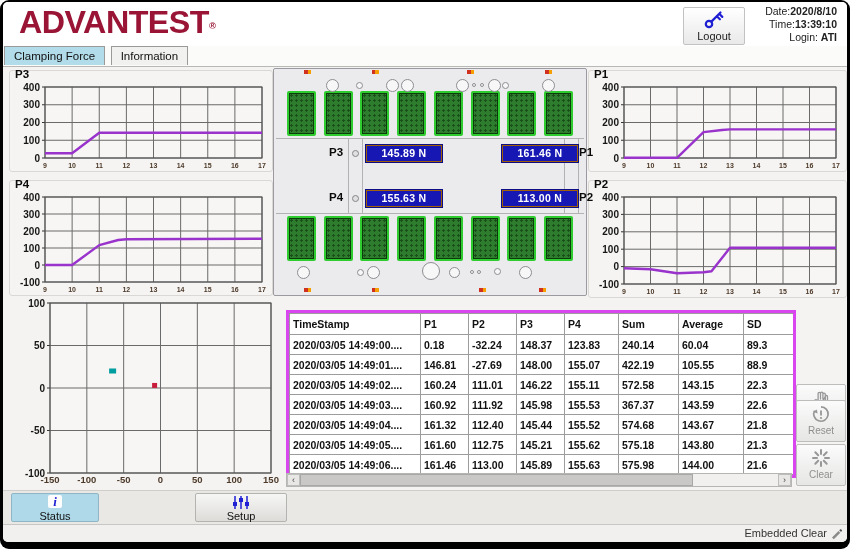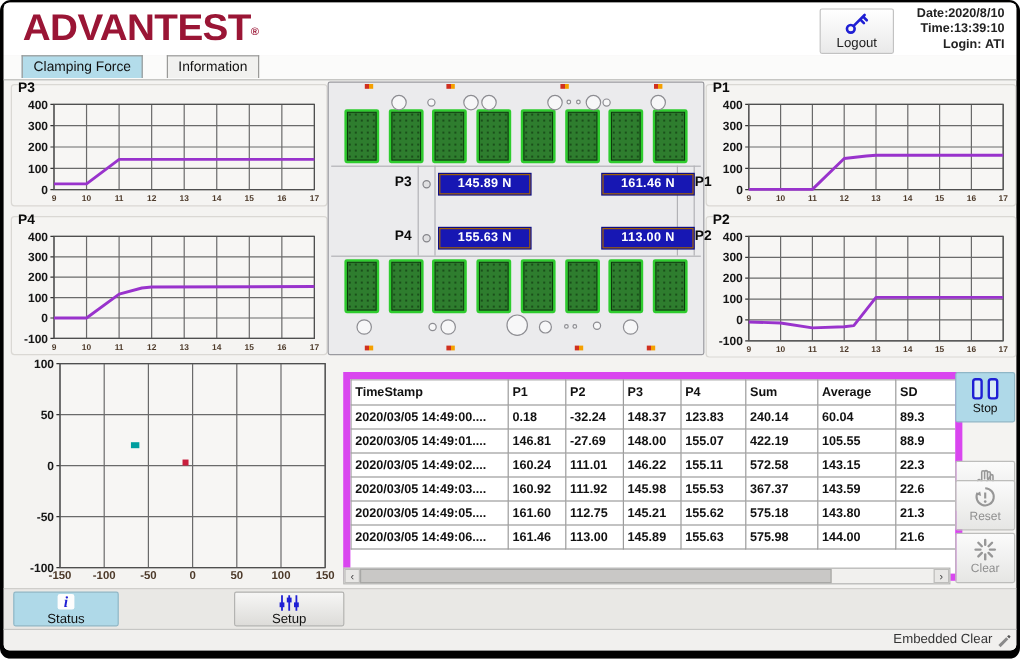--- a/index.html
+++ b/index.html
@@ -7,25 +7,25 @@
   #app{position:absolute;left:3px;top:2px;right:3px;bottom:7px;background:#f4f3f1;border-radius:5px;overflow:hidden;}
 
   
   .header{position:absolute;top:0;left:0;right:0;height:44px;background:#fff;}
   .logo{position:absolute;left:16px;top:3px;font-size:31px;font-weight:800;letter-spacing:-.5px;color:#9A1535;transform:scaleX(1.04);transform-origin:left;white-space:nowrap;}
   .logo sup{font-size:9px;font-weight:700;vertical-align:4px;}
   .logout-btn{position:absolute;left:680px;top:5px;width:60px;height:36px;background:linear-gradient(#ffffff,#e9e9e9);border:1px solid #c2c2c2;border-radius:2px;text-align:center;font-size:11px;color:#222;cursor:pointer;}
   .logout-btn svg{display:block;margin:2px auto 0;}
   .session{position:absolute;right:10px;top:3px;font-size:10.5px;color:#222;text-align:right;line-height:13px;}
   .session b{font-weight:bold;}
-  .session .lbl{font-weight:bold;}
+  .session .lbl{font-weight:normal;}
 
   
   .tabstrip{position:absolute;top:44px;left:0;right:0;height:20px;background:#fbfbfa;border-bottom:1px solid #b8b8b6;}
-  .tab{display:inline-block;height:15px;line-height:15px;padding:2px 9px 1px;border:1px solid #9a9a98;border-bottom:none;font-size:11.5px;color:#111;background:#f1f1ef;margin-left:15px;vertical-align:bottom;cursor:pointer;}
+  .tab{display:inline-block;height:15px;line-height:15px;padding:2px 9px 1px;border:1px solid #9a9a98;border-bottom:none;font-size:11.5px;color:#111;background:#f1f1ef;margin-left:1px;vertical-align:bottom;cursor:pointer;}
   .tab.active{background:#B3DCEA;position:relative;z-index:2;}
 
   
   .panel{position:absolute;}
   .chart-panel{border:1px solid #dad8d4;border-radius:3px;background:#f5f4f2;}
   .gbox-title{position:absolute;top:-3px;left:3px;font-size:11.5px;font-weight:bold;color:#0a0a0a;padding:0 2px;}
   .chart-canvas{position:absolute;left:1px;right:1px;top:11px;bottom:0;}
   svg text{font-family:"Liberation Sans",sans-serif;}
 
   
@@ -36,21 +36,21 @@
   .sch-mark{position:absolute;width:7px;height:4px;background:linear-gradient(90deg,#d03020 50%,#f5a000 50%);}
   .socket-row{position:absolute;left:0;right:0;height:50px;}
   .socket{position:absolute;top:0;width:29px;height:45px;box-sizing:border-box;border:2px solid #2ECC2E;border-radius:2px;background-color:#2e7d2e;background-image:radial-gradient(#1a4f1a 1px,rgba(0,0,0,0) 1.3px);background-size:5px 5px;box-shadow:inset 0 0 0 1px #0c3b0c;}
   .sch-label{position:absolute;font-size:11.5px;font-weight:bold;color:#0a0a0a;}
   .value-box{position:absolute;width:74px;height:15px;line-height:15px;background:#1717B3;border:1px solid #a16207;box-shadow:0 0 0 1px #0d0d85;color:#fff;font-size:10.5px;font-weight:bold;text-align:center;letter-spacing:.3px;}
   .screw{position:absolute;width:7px;height:7px;border:1px solid #85858a;border-radius:50%;background:#e0e0e2;box-sizing:border-box;}
 
   
   .tableblock{left:283px;top:294px;width:508px;height:193px;}
   .tbl-title{font-size:11px;font-weight:bold;color:#0a0a0a;height:14px;white-space:nowrap;}
-  .tbl-wrap{position:absolute;top:14px;left:0;width:504px;height:162px;overflow:hidden;border:6px solid #d946ef;background:#fff;}
+  .tbl-wrap{position:absolute;top:14px;left:0;width:504px;height:162px;overflow:hidden;border:3px solid #d946ef;background:#fff;}
   table.data{border-collapse:collapse;table-layout:fixed;width:524px;font-size:10.5px;font-weight:bold;color:#111;}
   table.data th,table.data td{border:1px solid #9c9c9c;padding:1px 3px;text-align:left;white-space:nowrap;overflow:hidden;}
   table.data th{height:18px;background:#fff;}
   table.data td{height:17px;}
   .hscroll{position:absolute;left:0;top:177px;width:506px;height:14px;background:#f1f0ee;border:1px solid #b5b5b3;box-sizing:border-box;}
   .hs-arrow{position:absolute;top:0;width:13px;height:12px;background:#e8e7e5;border:1px solid #bdbdbb;box-sizing:border-box;font-size:9px;line-height:10px;text-align:center;color:#444;cursor:pointer;}
   .hs-thumb{position:absolute;left:13px;top:0;width:78%;height:12px;background:#c9c8c6;border:1px solid #a8a8a6;box-sizing:border-box;cursor:grab;}
 
   
   .side-btn{position:absolute;left:793px;width:50px;height:42px;background:linear-gradient(#fbfbfb,#e6e6e4);border:1px solid #bdbdbb;border-radius:2px;text-align:center;box-sizing:border-box;cursor:pointer;}
@@ -440,20 +440,30 @@
                 <td>2020/03/05 14:49:03....</td>
                 <td>160.92</td>
                 <td>111.92</td>
                 <td>145.98</td>
                 <td>155.53</td>
                 <td>367.37</td>
                 <td>143.59</td>
                 <td>22.6</td>
               </tr>
               <tr>
+                <td>2020/03/05 14:49:04....</td>
+                <td>161.32</td>
+                <td>112.40</td>
+                <td>145.44</td>
+                <td>155.52</td>
+                <td>574.68</td>
+                <td>143.67</td>
+                <td>21.8</td>
+              </tr>
+              <tr>
                 <td>2020/03/05 14:49:05....</td>
                 <td>161.60</td>
                 <td>112.75</td>
                 <td>145.21</td>
                 <td>155.62</td>
                 <td>575.18</td>
                 <td>143.80</td>
                 <td>21.3</td>
               </tr>
               <tr>
@@ -469,24 +479,20 @@
             </tbody>
       </table>
     </div>
     <div class="hscroll">
       <div class="hs-arrow" style="left:0;">‹</div>
       <div class="hs-thumb"></div>
       <div class="hs-arrow" style="right:0;">›</div>
     </div>
   </div>
 
-  <div class="side-btn active" style="top:308px;">
-    <div class="pause-icon"><span></span><span></span></div>
-    <div class="lab">Stop</div>
-  </div>
   <div class="side-btn" style="top:353px;margin-top:29px;">
     <svg class="side-icon" width="22" height="22" viewBox="0 0 22 22">
       <path d="M9 19c-2-2-4.3-5.2-4.3-6.2 0-1 1.3-1.6 2.2-.6l1.2 1.3V5.5a1.2 1.2 0 0 1 2.4 0V11m0-5.6a1.2 1.2 0 0 1 2.4 0V11m0-4.6a1.2 1.2 0 0 1 2.4 0V12m0-3.4a1.1 1.1 0 0 1 2.2 0V14c0 3-1.8 5-4.8 5H9z" fill="none" stroke="#979797" stroke-width="1.3" stroke-linecap="round" stroke-linejoin="round"></path>
     </svg>
     <div class="lab">Manual</div>
   </div>
   <div class="side-btn" style="top:398px;">
     <svg class="side-icon" width="20" height="20" viewBox="0 0 20 20">
       <path d="M10 2.8 a7.2 7.2 0 1 1 -6.4 3.8" fill="none" stroke="#979797" stroke-width="1.7"></path>
       <polygon points="2.2,7.8 5.8,5.6 6.6,9.4" fill="#979797"></polygon>

